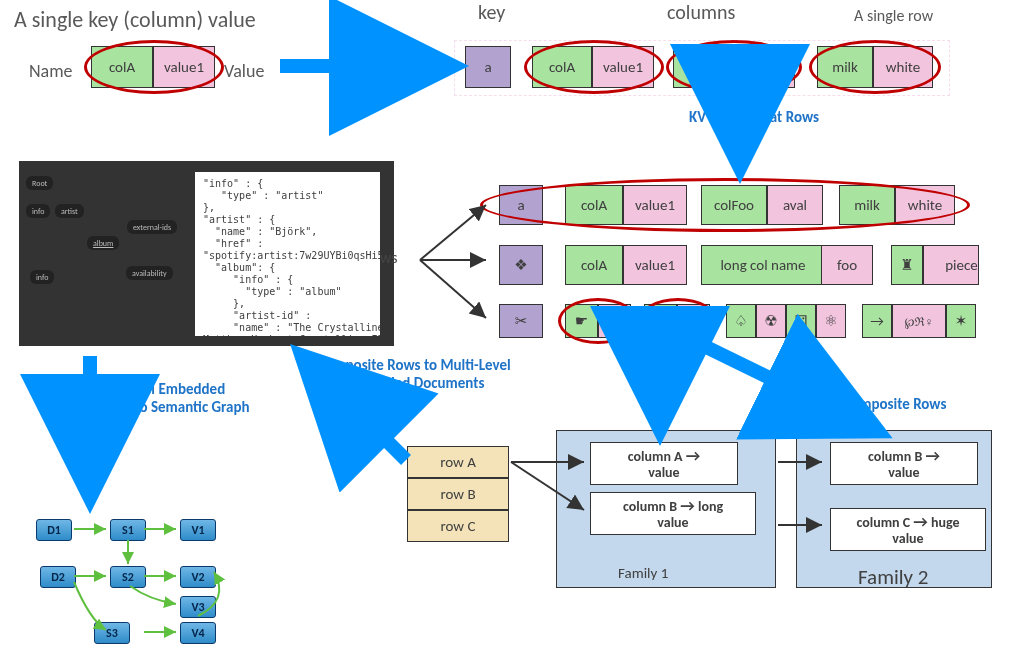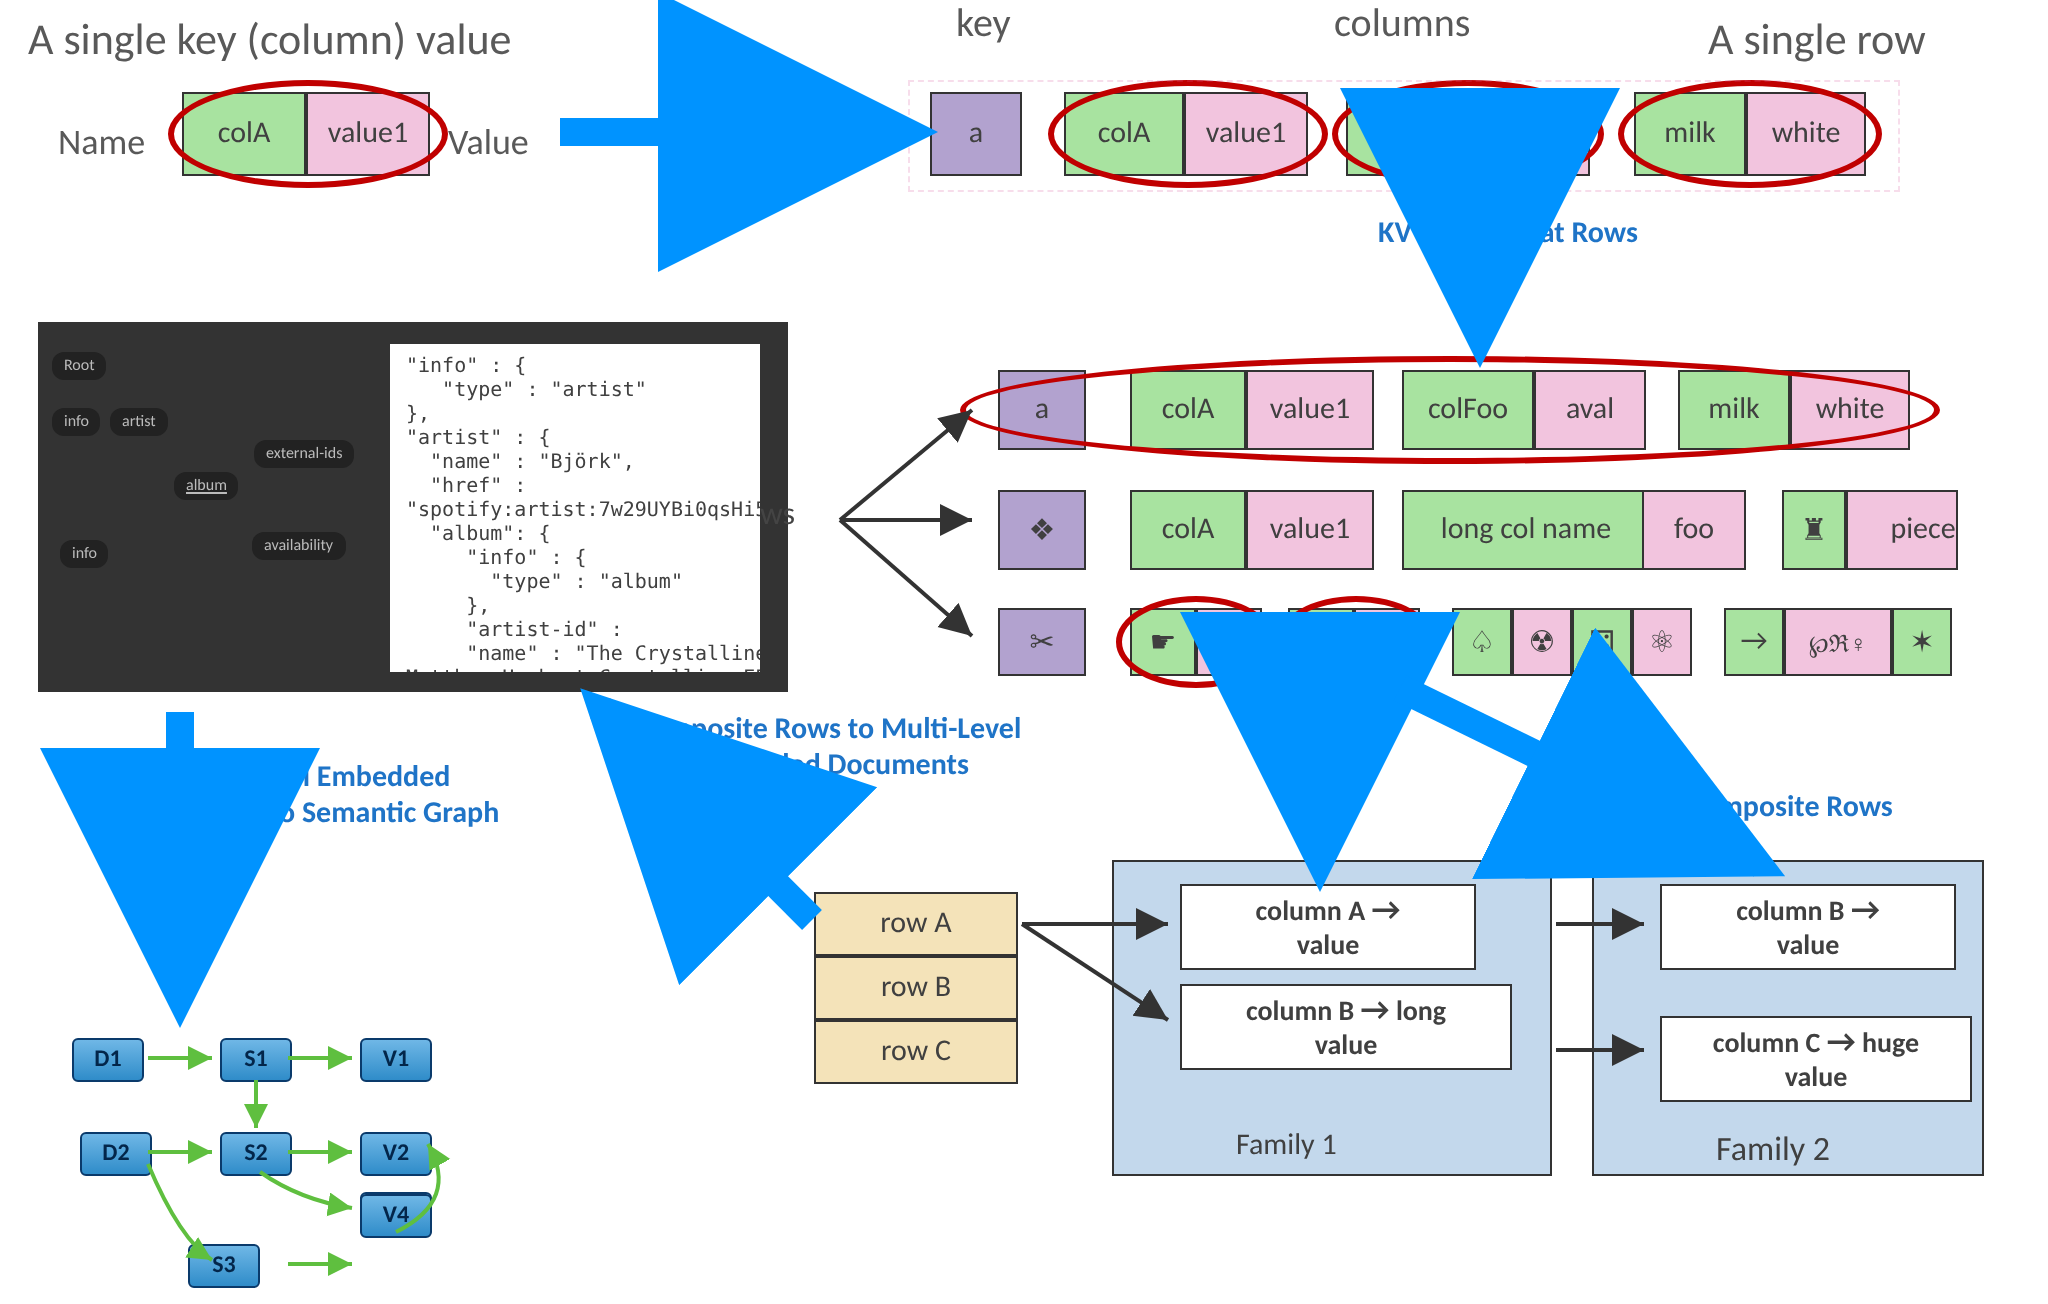--- a/index.html
+++ b/index.html
@@ -19,21 +19,21 @@
 .darkpanel{position:absolute;background:#333;}
 .graphnode{position:absolute;border:1px solid #0a3a6b;border-radius:3px;background:linear-gradient(#6fb7e6,#2f8cc9);color:#03264a;font-size:12px;font-weight:bold;display:flex;align-items:center;justify-content:center;}
 .tagnode{position:absolute;background:#222;color:#bbb;font-size:8px;border-radius:6px;padding:3px 6px;line-height:1;}
 </style>
 </head>
 <body>
 
 <div class="label" style="left:14px;top:6px;font-size:22px;">A single key (column) value</div>
 <div class="label" style="left:478px;top:0px;">key</div>
 <div class="label" style="left:667px;top:0px;">columns</div>
-<div class="label" style="left:854px;top:6px;font-size:22px;">A single row</div>
+<div class="label" style="left:854px;top:6px;font-size:16px;">A single row</div>
 <div class="label" style="left:29px;top:60px;font-size:18px;">Name</div>
 <div class="label" style="left:224px;top:60px;font-size:18px;">Value</div>
 
 <div class="cell green" style="left:91px;top:46px;width:62px;height:42px;">colA</div>
 <div class="cell pink" style="left:153px;top:46px;width:62px;height:42px;">value1</div>
 <div class="ellipse" style="left:84px;top:40px;width:140px;height:54px;"></div>
 
 <div class="bluelbl" style="left:320px;top:36px;width:80px;">KV Pairs</div>
 
 <div class="cell purple" style="left:465px;top:46px;width:46px;height:42px;">a</div>
@@ -121,36 +121,36 @@
   <span>Flat Rows to Composite Rows</span>
 </div>
 
 <div class="rowbox" style="position:absolute;left:407px;top:446px;width:102px;height:32px;">row A</div>
 <div class="rowbox" style="position:absolute;left:407px;top:478px;width:102px;height:32px;">row B</div>
 <div class="rowbox" style="position:absolute;left:407px;top:510px;width:102px;height:32px;">row C</div>
 
 <div class="compositebox family" style="left:556px;top:430px;width:220px;height:158px;"></div>
 <div class="compositebox family" style="left:796px;top:430px;width:196px;height:158px;"></div>
 <div style="position:absolute;left:618px;top:564px;font-size:15px;">Family 1</div>
-<div style="position:absolute;left:858px;top:564px;font-size:17px;">Family 2</div>
+<div style="position:absolute;left:858px;top:564px;font-size:21px;">Family 2</div>
 
 <div class="compositebox colbox" style="left:590px;top:442px;width:148px;">column A <span style="font-size:16px;">→</span><br>value</div>
 <div class="compositebox colbox" style="left:590px;top:492px;width:166px;">column B <span style="font-size:16px;">→</span> long<br>value</div>
 <div class="compositebox colbox" style="left:830px;top:442px;width:148px;">column B <span style="font-size:16px;">→</span><br>value</div>
 <div class="compositebox colbox" style="left:830px;top:508px;width:156px;">column C <span style="font-size:16px;">→</span> huge<br>value</div>
 
 <div class="graphnode" style="left:36px;top:519px;width:34px;height:20px;">D1</div>
 <div class="graphnode" style="left:110px;top:519px;width:34px;height:20px;">S1</div>
 <div class="graphnode" style="left:180px;top:519px;width:34px;height:20px;">V1</div>
 <div class="graphnode" style="left:40px;top:566px;width:34px;height:20px;">D2</div>
 <div class="graphnode" style="left:110px;top:566px;width:34px;height:20px;">S2</div>
 <div class="graphnode" style="left:180px;top:566px;width:34px;height:20px;">V2</div>
 <div class="graphnode" style="left:180px;top:596px;width:34px;height:20px;">V3</div>
 <div class="graphnode" style="left:94px;top:622px;width:34px;height:20px;">S3</div>
-<div class="graphnode" style="left:180px;top:597px;width:34px;height:20px;">V4</div>
+<div class="graphnode" style="left:180px;top:622px;width:34px;height:20px;">V4</div>
 
 <svg width="1024" height="652">
 <defs>
   <marker id="ah" markerWidth="12" markerHeight="12" refX="9" refY="5" orient="auto">
         <path d="M0,0 L10,5 L0,10 z" fill="#0093ff"></path>
       </marker>
   <marker id="ahs" markerWidth="10" markerHeight="10" refX="8" refY="4" orient="auto">
         <path d="M0,0 L8,4 L0,8 z" fill="#333"></path>
       </marker>
   <marker id="ahg" markerWidth="8" markerHeight="8" refX="6" refY="3" orient="auto">

